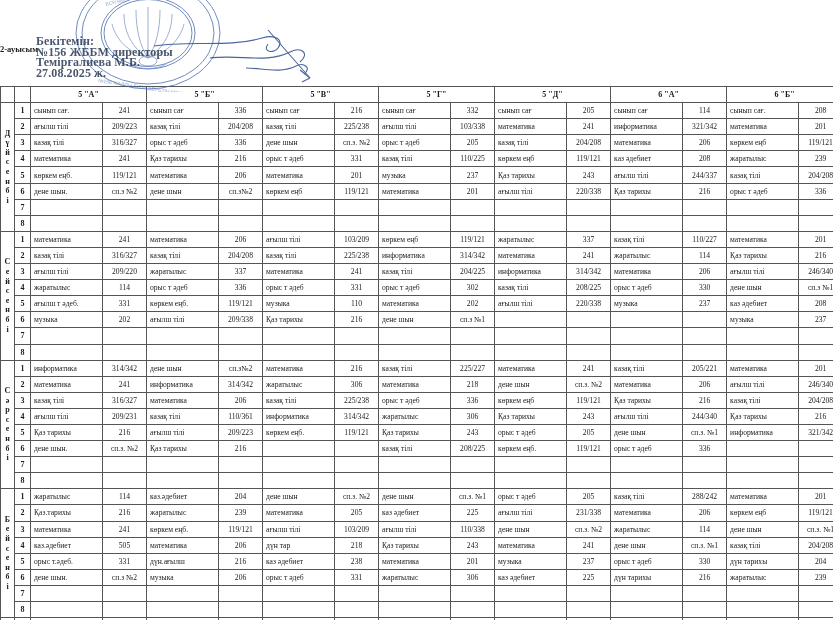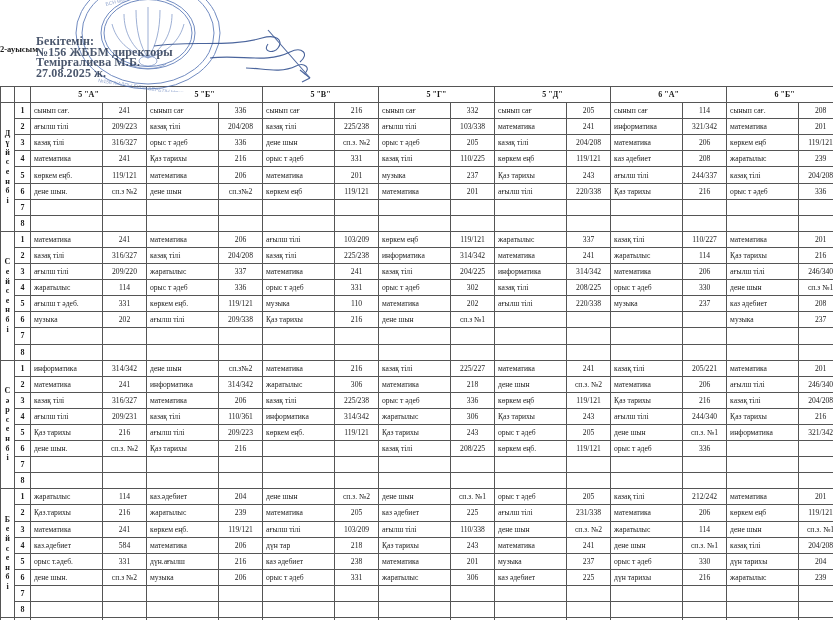--- a/index.html
+++ b/index.html
@@ -656,21 +656,21 @@
         <td class="room">114</td>
         <td class="subject">каз.әдебиет</td>
         <td class="room">204</td>
         <td class="subject">дене шын</td>
         <td class="room">сп.з. №2</td>
         <td class="subject">дене шын</td>
         <td class="room">сп.з. №1</td>
         <td class="subject">орыс т әдеб</td>
         <td class="room">205</td>
         <td class="subject">казақ тілі</td>
-        <td class="room">212/242</td>
+        <td class="room">288/242</td>
         <td class="subject">математика</td>
         <td class="room">201</td>
       </tr>
       <tr>
         <td class="num-cell">2</td>
         <td class="subject">Қаз.тарихы</td>
         <td class="room">216</td>
         <td class="subject">жаратылыс</td>
         <td class="room">239</td>
         <td class="subject">математика</td>
@@ -697,21 +697,21 @@
         <td class="subject">дене шын</td>
         <td class="room">сп.з. №2</td>
         <td class="subject">жаратылыс</td>
         <td class="room">114</td>
         <td class="subject">дене шын</td>
         <td class="room">сп.з. №1</td>
       </tr>
       <tr>
         <td class="num-cell">4</td>
         <td class="subject">каз.әдебиет</td>
-        <td class="room">584</td>
+        <td class="room">505</td>
         <td class="subject">математика</td>
         <td class="room">206</td>
         <td class="subject">дүн тар</td>
         <td class="room">218</td>
         <td class="subject">Қаз тарихы</td>
         <td class="room">243</td>
         <td class="subject">математика</td>
         <td class="room">241</td>
         <td class="subject">дене шын</td>
         <td class="room">сп.з. №1</td>

